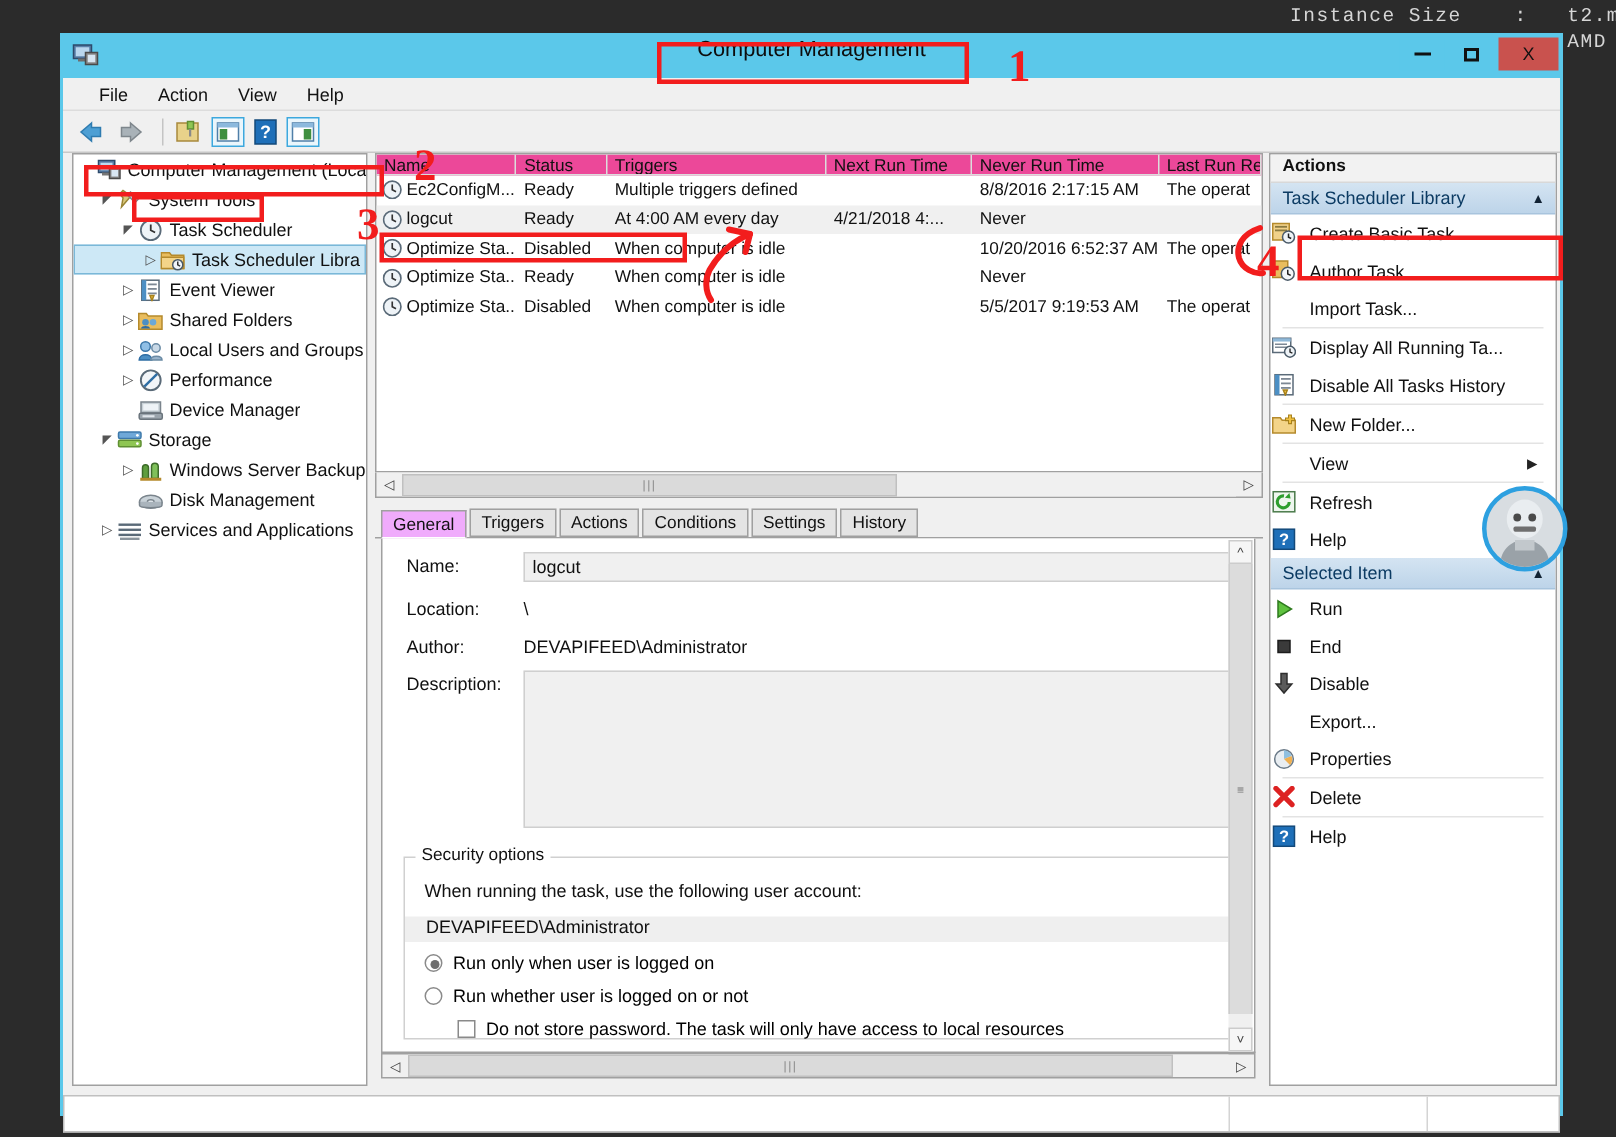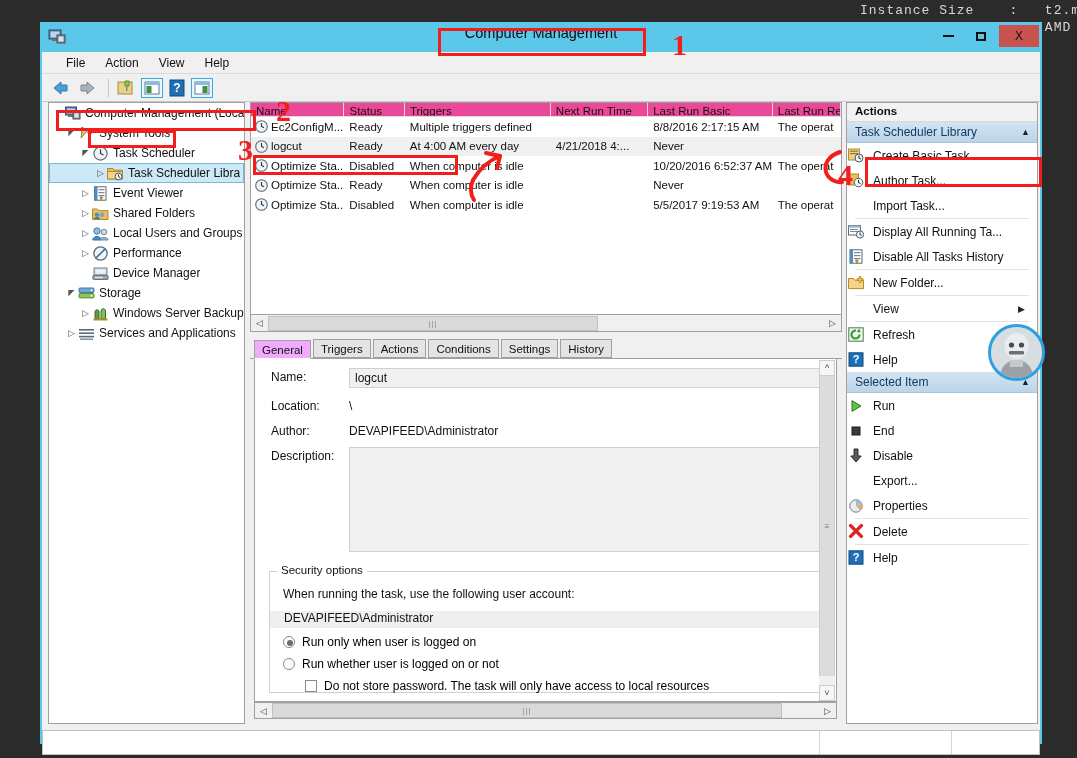--- a/index.html
+++ b/index.html
@@ -600,20 +600,31 @@
             <span class="expander">▷</span>
             <span class="tree-ico">
               <svg width="17" height="15" viewBox="0 0 17 15">
                 <path d="M3 13 L3 6 C3 3 7 3 7 6 L7 13 Z" fill="#5f9e3f" stroke="#3d6b29"></path>
                 <path d="M9 13 L9 5 C9 2 13.5 2 13.5 5 L13.5 13 Z" fill="#7fc05a" stroke="#3d6b29"></path>
                 <rect x="1.5" y="12.5" width="14" height="2" fill="#b58a2c"></rect>
               </svg>
             </span>
             <span class="tree-label">Windows Server Backup</span>
           </div>
+          <div class="tree-row" style="padding-left: 30px;">
+            <span class="expander"></span>
+            <span class="tree-ico">
+              <svg width="17" height="15" viewBox="0 0 17 15">
+                <ellipse cx="8.5" cy="8.5" rx="7.5" ry="4.4" fill="#c9d2d8" stroke="#7a848c"></ellipse>
+                <ellipse cx="8.5" cy="8.5" rx="2.2" ry="1.3" fill="#eef3f7" stroke="#7a848c"></ellipse>
+                <path d="M1 8.5 L1 10.8 C1 13 16 13 16 10.8 L16 8.5" fill="#aab4bc" stroke="#7a848c"></path>
+              </svg>
+            </span>
+            <span class="tree-label">Disk Management</span>
+          </div>
           <div class="tree-row" style="padding-left: 16px;">
             <span class="expander">▷</span>
             <span class="tree-ico">
               <svg width="17" height="15" viewBox="0 0 17 15">
                 <rect x="1" y="3" width="15" height="1.6" fill="#5a6a78"></rect>
                 <rect x="1" y="6.4" width="15" height="1.6" fill="#5a6a78"></rect>
                 <rect x="1" y="9.8" width="15" height="1.6" fill="#5a6a78"></rect>
                 <rect x="2" y="12.4" width="13" height="1.6" fill="#8a949c"></rect>
               </svg>
             </span>
@@ -623,21 +634,21 @@
     </div>
 
     <div id="center-pane">
 
       <div id="task-list">
         <div id="list-head">
             <div class="col-h" style="width: 96px;">Name</div>
             <div class="col-h" style="width: 62px;">Status</div>
             <div class="col-h" style="width: 150px;">Triggers</div>
             <div class="col-h" style="width: 100px;">Next Run Time</div>
-            <div class="col-h" style="width: 128px;">Last Run Basic</div>
+            <div class="col-h" style="width: 128px;">Never Run Time</div>
             <div class="col-h" style="width: 70px;">Last Run Re</div>
           </div>
         <div id="list-rows">
             <div class="list-row">
               <div class="cell" style="width: 96px; display: flex; align-items: center; padding-left: 0px;">
                 <span class="clock-ico"><svg width="13" height="13" viewBox="0 0 13 13">
                     <circle cx="6.5" cy="6.5" r="5.8" fill="#eef3f7" stroke="#5a6a78" stroke-width="1.1"></circle>
                     <path d="M6.5 3 L6.5 6.5 L9 7.8" stroke="#333" stroke-width="1.1" fill="none"></path>
                   </svg></span>
                 <span>Ec2ConfigM...</span>

